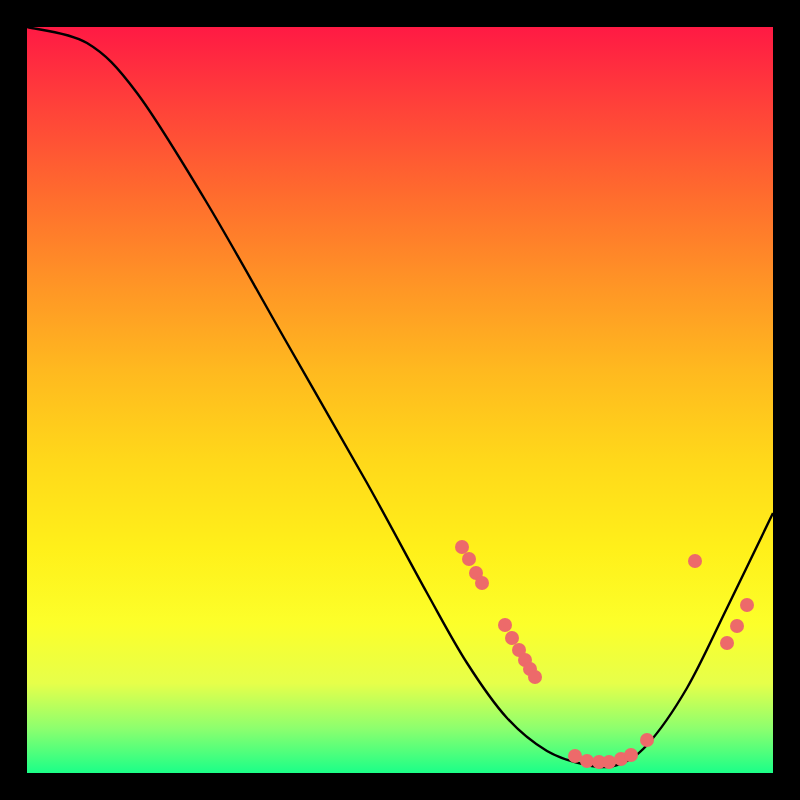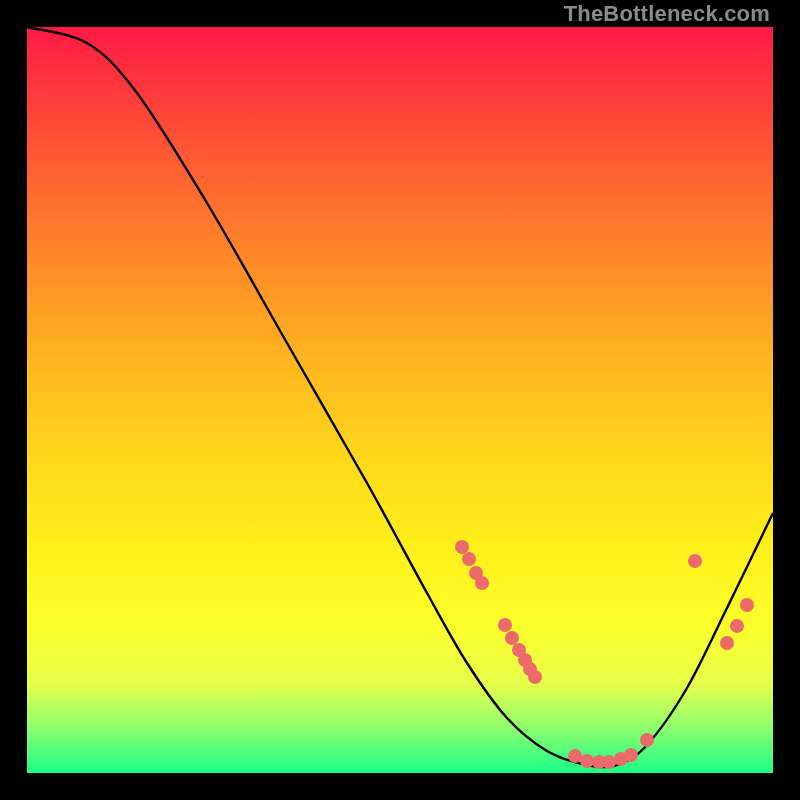--- a/index.html
+++ b/index.html
@@ -21,21 +21,20 @@
   }
   .curve-svg{position:absolute;left:0;top:0;width:100%;height:100%}
   .curve-path{fill:none;stroke:#000;stroke-width:2.4;stroke-linejoin:round}
   .dot{fill:#ed6a6a}
   .watermark{position:absolute;top:1px;right:30px;color:#8a8a8a;font-size:22px;font-weight:600;letter-spacing:0.2px}
 </style>
 </head>
 <body>
 
 <div class="frame">
-  <div class="watermark">TheBottleneck.com</div>
   <div class="plot-area">
     <div class="gradient-bg"></div>
     <svg class="curve-svg" viewBox="0 0 746 746" preserveAspectRatio="none">
       <path class="curve-path" d="M 0 0 C 10 2.6666666666666665, 41.66666666666667 5, 60 16 C 78.33333333333333 27, 90 39.33333333333333, 110 66 C 130 92.66666666666667, 155 134.33333333333334, 180 176 C 205 217.66666666666666, 233.33333333333334 269.3333333333333, 260 316 C 286.6666666666667 362.6666666666667, 316.6666666666667 414.3333333333333, 340 456 C 363.3333333333333 497.6666666666667, 383.3333333333333 536, 400 566 C 416.6666666666667 596, 426.6666666666667 615.1666666666666, 440 636 C 453.3333333333333 656.8333333333334, 466.6666666666667 676.3333333333334, 480 691 C 493.3333333333333 705.6666666666666, 506.6666666666667 716.1666666666666, 520 724 C 533.3333333333334 731.8333333333334, 548.3333333333334 735.6666666666666, 560 738 C 571.6666666666666 740.3333333333334, 580 741.3333333333334, 590 738 C 600 734.6666666666666, 608.3333333333334 730.8333333333334, 620 718 C 631.6666666666666 705.1666666666666, 646.6666666666666 683.8333333333334, 660 661 C 673.3333333333334 638.1666666666666, 685.6666666666666 610.1666666666666, 700 581 C 714.3333333333334 551.8333333333334, 738.3333333333334 501.8333333333333, 746 486"></path>
       <g>
           <circle cx="435" cy="520" r="7" class="dot"></circle>
           <circle cx="442" cy="532" r="7" class="dot"></circle>
           <circle cx="449" cy="546" r="7" class="dot"></circle>
           <circle cx="455" cy="556" r="7" class="dot"></circle>
           <circle cx="478" cy="598" r="7" class="dot"></circle>

